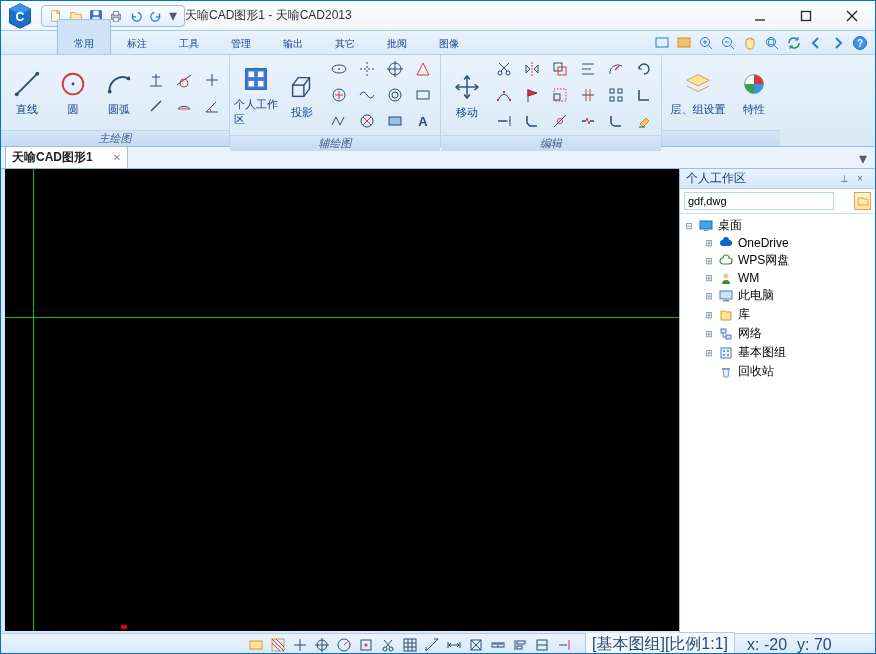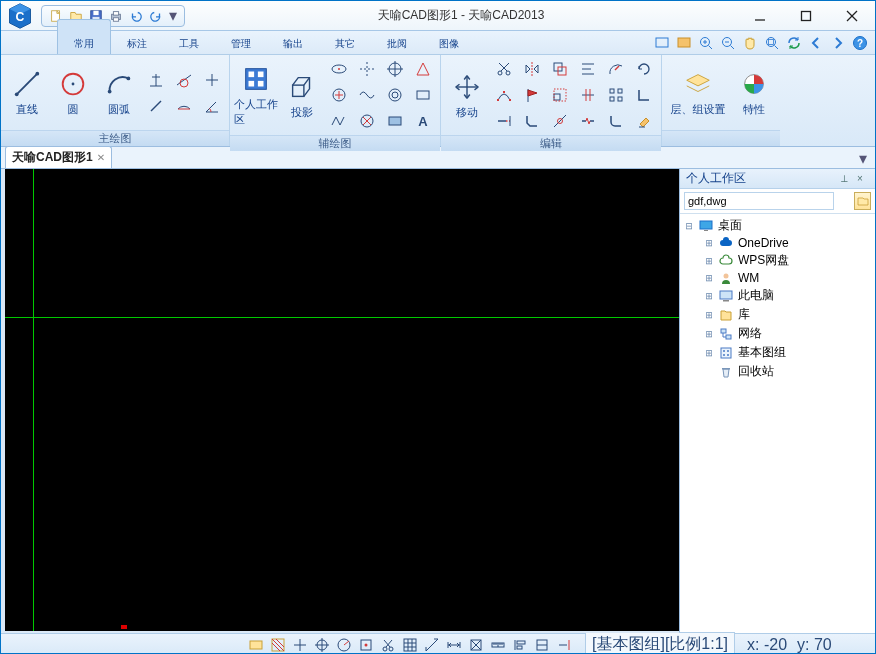--- a/index.html
+++ b/index.html
@@ -6,53 +6,53 @@
 body { width: 876px; height: 654px; background: #fff; overflow: hidden; border: 1px solid #0173c7; }
 
 
 .titlebar { height: 30px; background: linear-gradient(#fdfefe,#eef5fb); display: flex; align-items: center; border-bottom: 1px solid #a7c7e7; }
 .app-icon { width: 38px; height: 30px; display:flex; align-items:center; justify-content:center; }
 .app-icon svg { width: 28px; height: 28px; }
 .qat { display:flex; gap:4px; align-items:center; padding:0 6px; height: 22px; background:linear-gradient(#fafdff,#e3effa); border:1px solid #9bbde0; border-radius:4px; margin-left:2px;}
 .qat-btn { width:16px; height:16px; display:flex; align-items:center; justify-content:center; }
 .qat-btn svg { width:14px; height:14px; }
 .qat-dd { width:10px; height:16px; display:flex; align-items:center; justify-content:center; color:#557; }
-.title-text { flex:1; text-align:center; font-size:12px; color:#333; }
+.title-text { flex:1; text-align:left; font-size:12px; color:#333; }
 .win-controls { display:flex; }
 .win-btn { width:46px; height:28px; display:flex; align-items:center; justify-content:center; }
 .win-btn svg { width:12px; height:12px; stroke:#222; stroke-width:1.3; fill:none; }
 
 
 .tabs-row { height: 24px; background: linear-gradient(#e9f3fd,#dceaf8); display:flex; align-items:flex-end; padding-left: 56px; border-bottom:1px solid #b0cde8;}
 .tab { padding: 17px 16px 3px; font-size:10px; color:#15428b; cursor:default; }
 .tab.active { background:#cfe3f7; border:1px solid #9ec1e3; border-bottom:none; border-radius:3px 3px 0 0; }
 .tabs-right { margin-left:auto; display:flex; gap:4px; padding:2px 6px; }
 .tr-btn { width:18px; height:18px; display:flex; align-items:center; justify-content:center; }
 .tr-btn svg { width:16px; height:16px; }
 
 
 .ribbon { height: 92px; background:linear-gradient(#eaf3fc,#d9e9f8); display:flex; border-bottom:1px solid #9cbde0; }
 .group { border-right:1px solid #b9d4ed; display:flex; flex-direction:column; }
 .group-body { flex:1; display:flex; align-items:center; padding:2px 4px; gap:2px; }
-.group-label { height:16px; background:linear-gradient(#d5e6f7,#c4dbf2); font-size:11px; color:#3b5b87; text-align:center; border-top:1px solid #bcd5ee; }
+.group-label { height:16px; background:linear-gradient(#d5e6f7,#c4dbf2); font-size:11px; color:#3b5b87; text-align:center; border-top:1px solid #bcd5ee;font-style:italic; }
 
 .big-btn { width:44px; display:flex; flex-direction:column; align-items:center; justify-content:space-between; gap:2px; padding:2px 0;}
 .big-btn .bicon { width:32px; height:32px; display:flex; align-items:center; justify-content:center; }
 .big-btn .blabel { font-size:11px; color:#15428b; }
 .big-btn svg { width:30px; height:30px; }
 
 .small-grid { display:grid; grid-template-columns: repeat(3, 26px); grid-auto-rows:24px; gap:2px; }
 .small-grid.cols4 { grid-template-columns: repeat(4, 26px); }
 .small-grid.cols6 { grid-template-columns: repeat(6, 26px); }
 .sbtn { width:26px; height:24px; display:flex; align-items:center; justify-content:center; }
 .sbtn svg { width:18px; height:18px; }
 
 
 .doctabs { height:22px; background:#eaf3fc; border-bottom:1px solid #9cbde0; display:flex; align-items:flex-end; padding-left:4px;}
-.doctab { background:#fff; border:1px solid #9cbde0; border-bottom:none; padding:2px 6px; font-size:12px; display:flex; align-items:center; gap:4px; font-weight:bold; color:#222; border-radius:3px 3px 0 0;}
+.doctab { background:#fff; border:1px solid #9cbde0; border-bottom:none; padding:2px 6px; font-size:12px; display:flex; align-items:center; gap:20px; font-weight:bold; color:#222; border-radius:3px 3px 0 0;}
 .doctab .x { font-weight:normal; color:#888; font-size:10px; }
 .doctabs .dd { margin-left:auto; padding:0 8px; color:#557; }
 
 
 .main { display:flex; height: calc(654px - 30px - 24px - 92px - 22px - 22px); }
 .canvas-wrap { flex:1; background:#dbe9f7; padding:0; position:relative; }
 .canvas { position:absolute; left:4px; top:0; right:0; bottom:2px; background:#000; }
 .crosshair-v { position:absolute; left:28px; top:0; bottom:0; width:1px; background:#00c800; }
 .crosshair-h { position:absolute; left:0; right:0; top:148px; height:1px; background:#00c800; }
 .redmark { position:absolute; left:116px; bottom:2px; width:6px; height:4px; background:#d00; }

